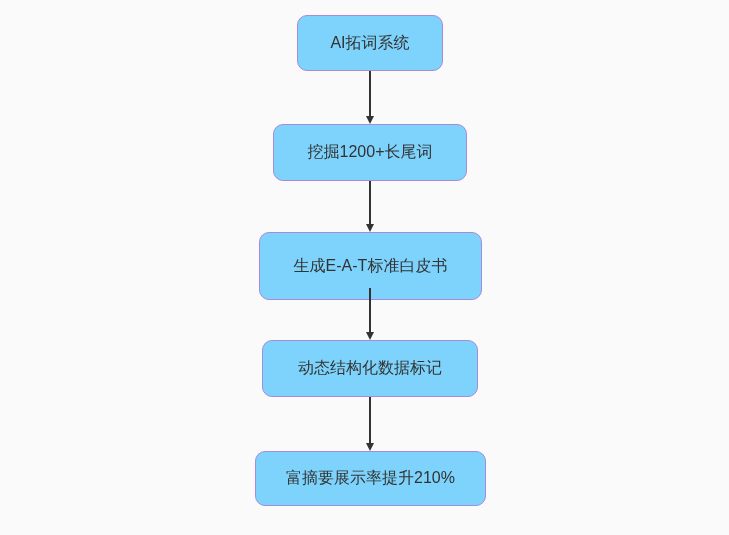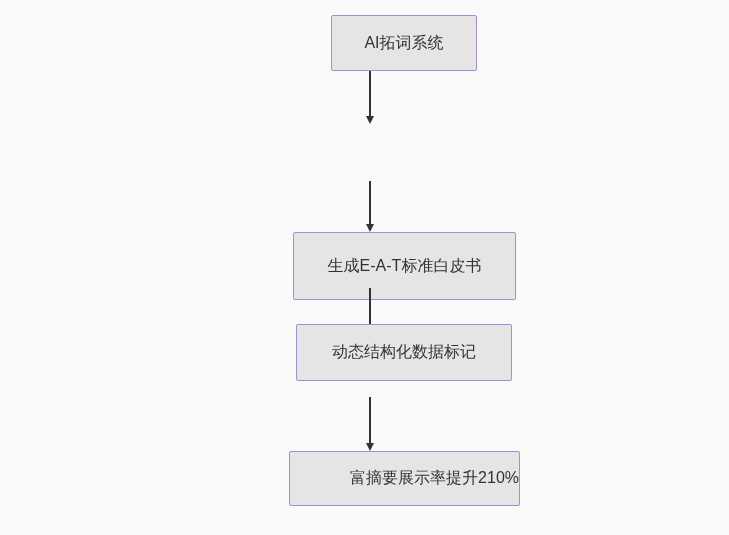--- a/index.html
+++ b/index.html
@@ -11,31 +11,30 @@
   .canvas {
     position: relative;
     width: 729px;
     height: 535px;
     background: #fafafa;
     overflow: hidden;
   }
   .node {
     position: absolute;
     box-sizing: border-box;
-    background: #e5e5e5;
+    background: #7dd3fc;
     border: 1.5px solid #a78bdb;
-    border-radius: 2px;
+    border-radius: 10px;
     display: flex;
     align-items: center;
     justify-content: center;
     color: #333333;
     font-size: 16px;
     text-align: center;
     white-space: nowrap;
-    margin-left: 34px;
   }
   .edge {
     position: absolute;
     left: 369px;
     width: 1.6px;
     background: #333333;
   }
   .edge::after {
     content: "";
     position: absolute;
@@ -53,32 +52,35 @@
 <body>
 
 <div class="canvas">
 
   <div class="node" style="left:297px; top:15px; width:146px; height:56px;">
     <span>AI拓词系统</span>
   </div>
 
   <div class="edge" style="top:71px; height:45px;"></div>
 
+  <div class="node" style="left:273px; top:124px; width:194px; height:57px;">
+    <span>挖掘1200+长尾词</span>
+  </div>
 
   <div class="edge" style="top:181px; height:43px;"></div>
 
   <div class="node" style="left:259px; top:232px; width:223px; height:68px;">
     <span>生成E-A-T标准白皮书</span>
   </div>
 
   <div class="edge" style="top:288px; height:44px;"></div>
 
-  <div class="node" style="left:262px; top:324px; width:216px; height:57px;">
+  <div class="node" style="left:262px; top:340px; width:216px; height:57px;">
     <span>动态结构化数据标记</span>
   </div>
 
   <div class="edge" style="top:397px; height:46px;"></div>
 
-  <div class="node" style="left:255px; top:451px; width:231px; height:55px;justify-content:flex-end;">
+  <div class="node" style="left:255px; top:451px; width:231px; height:55px;">
     <span>富摘要展示率提升210%</span>
   </div>
 
 </div>
 
 </body></html>

